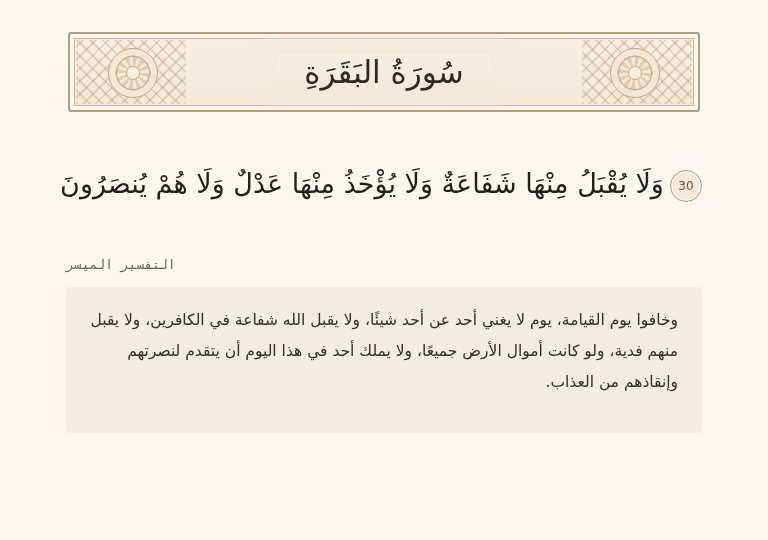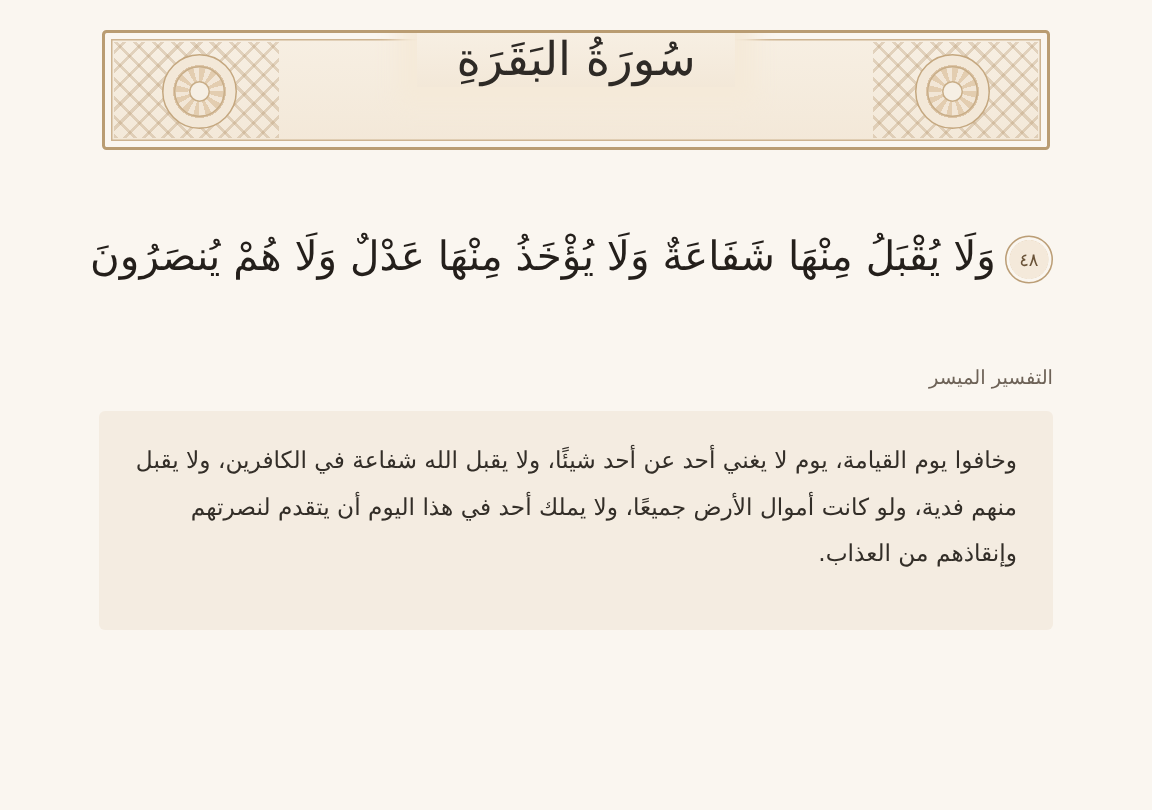--- a/index.html
+++ b/index.html
@@ -17,29 +17,29 @@
     position: relative;
     width: 768px;
     height: 540px;
     box-sizing: border-box;
     background: #faf6f0;
   }
 
   
   .surah-banner {
     position: relative;
-    margin: 20px 68px 0 68px;
+    margin: 32px 68px 0 68px;
     height: 76px;
     border: 2px solid #b99c72;
     border-radius: 3px;
     background:
       linear-gradient(180deg, #f7efe3 0%, #f3e8d8 100%);
     box-shadow: inset 0 0 0 4px #faf6f0, inset 0 0 0 5px #cdb390;
     display: flex;
-    align-items: flex-start;
+    align-items: center;
     justify-content: center;
     overflow: hidden;
   }
   .banner-rosette {
     position: absolute;
     top: 50%;
     width: 48px;
     height: 48px;
     margin-top: -24px;
     border-radius: 50%;
@@ -126,23 +126,24 @@
     border: 1px solid #bb9e77;
     border-radius: 50% 50% 50% 50% / 50% 50% 50% 50%;
     box-shadow: inset 0 0 0 2px #faf6f0;
     position: relative;
   }
 
   
   .tafsir-heading {
     margin: 46px 66px 0 66px;
     direction: rtl;
-    text-align: right;
+    text-align: left;
     font-size: 13px;
     color: #6d6257;
+    font-family: Liberation Mono, monospace;
   }
 
   
   .tafsir-card {
     margin: 14px 66px 0 66px;
     background: #f4ece1;
     border-radius: 4px;
     padding: 18px 24px 35px 24px;
     direction: rtl;
     text-align: right;
@@ -161,21 +162,21 @@
     <div class="banner-weave weave-right"></div>
     <div class="banner-rosette rosette-left"></div>
     <div class="banner-rosette rosette-right"></div>
     <div class="banner-center">
       <div class="surah-title">سُورَةُ البَقَرَةِ</div>
     </div>
   </div>
 
   <div class="ayah-block">
     <div class="ayah-line">
-      <span class="ayah-marker">٤٨</span><span>وَلَا يُقْبَلُ مِنْهَا شَفَاعَةٌ وَلَا يُؤْخَذُ مِنْهَا عَدْلٌ وَلَا هُمْ يُنصَرُونَ</span>
+      <span class="ayah-marker">30</span><span>وَلَا يُقْبَلُ مِنْهَا شَفَاعَةٌ وَلَا يُؤْخَذُ مِنْهَا عَدْلٌ وَلَا هُمْ يُنصَرُونَ</span>
     </div>
   </div>
 
   <div class="tafsir-heading">التفسير الميسر</div>
 
   <div class="tafsir-card">
     <span>وخافوا يوم القيامة، يوم لا يغني أحد عن أحد شيئًا، ولا يقبل الله شفاعة في الكافرين، ولا يقبل منهم فدية، ولو كانت أموال الأرض جميعًا، ولا يملك أحد في هذا اليوم أن يتقدم لنصرتهم وإنقاذهم من العذاب.</span>
   </div>
 
 </div>

